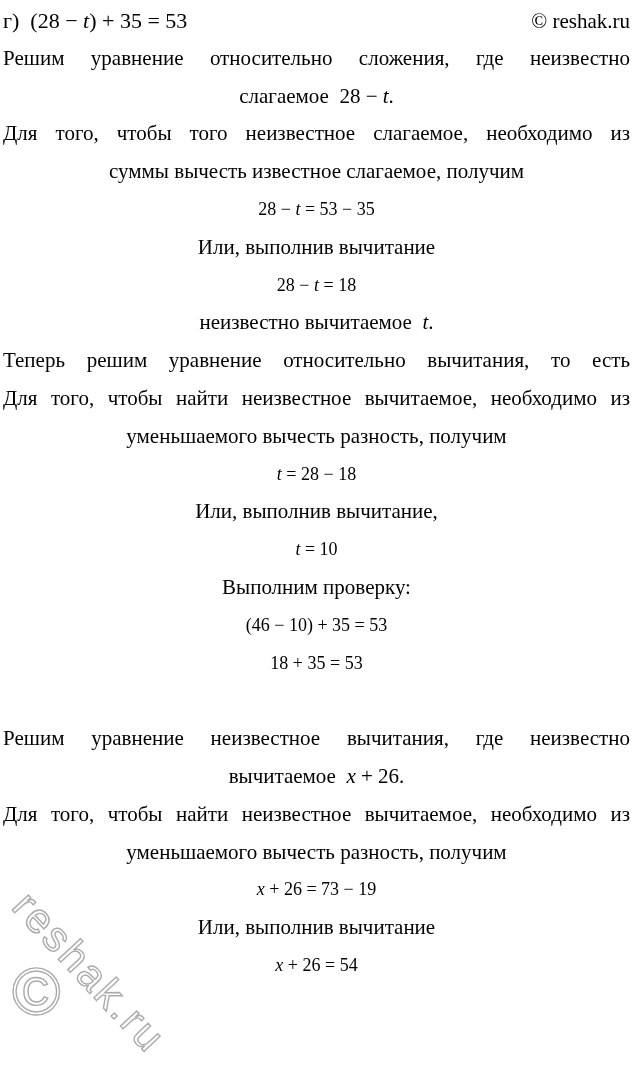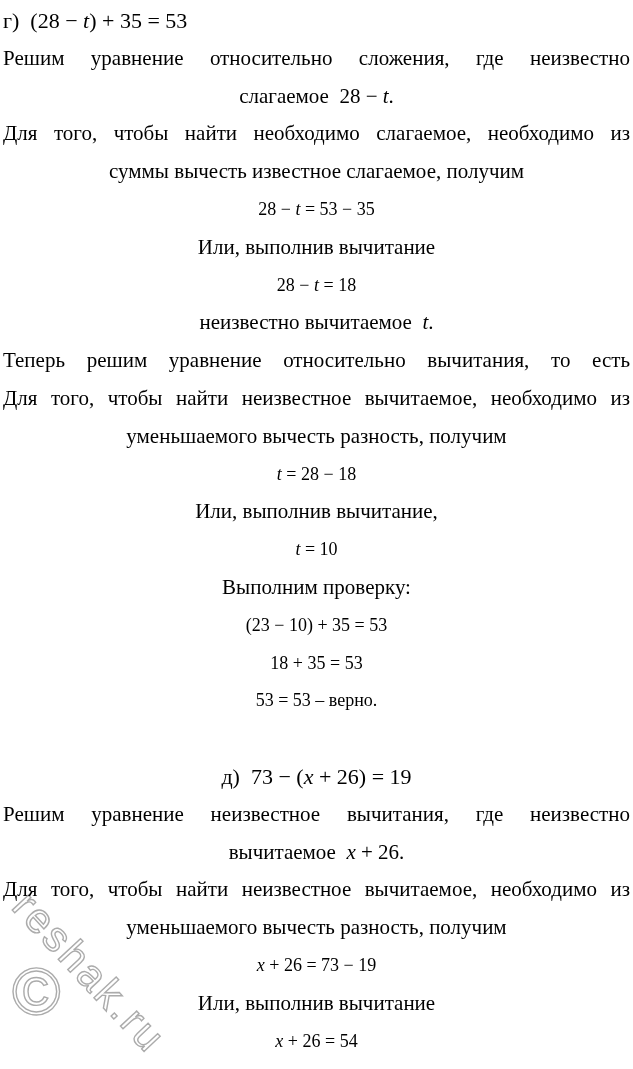--- a/index.html
+++ b/index.html
@@ -76,42 +76,41 @@
 <body>
 
 <div class="watermark">
   <span class="wm-copy" style="-webkit-text-stroke: 1.4px rgb(163, 163, 163);">©</span>
   <span class="wm-text" style="-webkit-text-stroke: 1.4px rgb(163, 163, 163);">reshak.ru</span>
 </div>
 
 <div class="page">
   <div class="header-row">
     <span class="problem-label">г)&nbsp; (28 − <i>t</i>) + 35 = 53</span>
+    <span class="site-copyright">© reshak.ru</span>
   </div>
   <div id="doc-body">
       <div class="line justify">Решим уравнение относительно сложения, где неизвестно</div>
       <div class="line plain">слагаемое&nbsp; 28 − <i>t</i>.</div>
-      <div class="line justify">Для того, чтобы найти необходимо слагаемое, необходимо из</div>
+      <div class="line justify">Для того, чтобы того неизвестное слагаемое, необходимо из</div>
       <div class="line plain">суммы вычесть известное слагаемое, получим</div>
       <div class="line math">28 − <i>t</i> = 53 − 35</div>
       <div class="line plain">Или, выполнив вычитание</div>
       <div class="line math">28 − <i>t</i> = 18</div>
       <div class="line plain">неизвестно вычитаемое&nbsp; <i>t</i>.</div>
       <div class="line justify">Теперь решим уравнение относительно вычитания, то есть</div>
       <div class="line justify">Для того, чтобы найти неизвестное вычитаемое, необходимо из</div>
       <div class="line plain">уменьшаемого вычесть разность, получим</div>
       <div class="line math"><i>t</i> = 28 − 18</div>
       <div class="line plain">Или, выполнив вычитание,</div>
       <div class="line math"><i>t</i> = 10</div>
       <div class="line plain">Выполним проверку:</div>
-      <div class="line math">(23 − 10) + 35 = 53</div>
+      <div class="line math">(46 − 10) + 35 = 53</div>
       <div class="line math">18 + 35 = 53</div>
-      <div class="line math">53 = 53 – верно.</div>
       <div class="line gap"></div>
-      <div class="line problem">д)&nbsp; 73 − (<i>x</i> + 26) = 19</div>
       <div class="line justify">Решим уравнение неизвестное вычитания, где неизвестно</div>
       <div class="line plain">вычитаемое&nbsp; <i>x</i> + 26.</div>
       <div class="line justify">Для того, чтобы найти неизвестное вычитаемое, необходимо из</div>
       <div class="line plain">уменьшаемого вычесть разность, получим</div>
       <div class="line math"><i>x</i> + 26 = 73 − 19</div>
       <div class="line plain">Или, выполнив вычитание</div>
       <div class="line math"><i>x</i> + 26 = 54</div>
     </div>
 </div>
 

